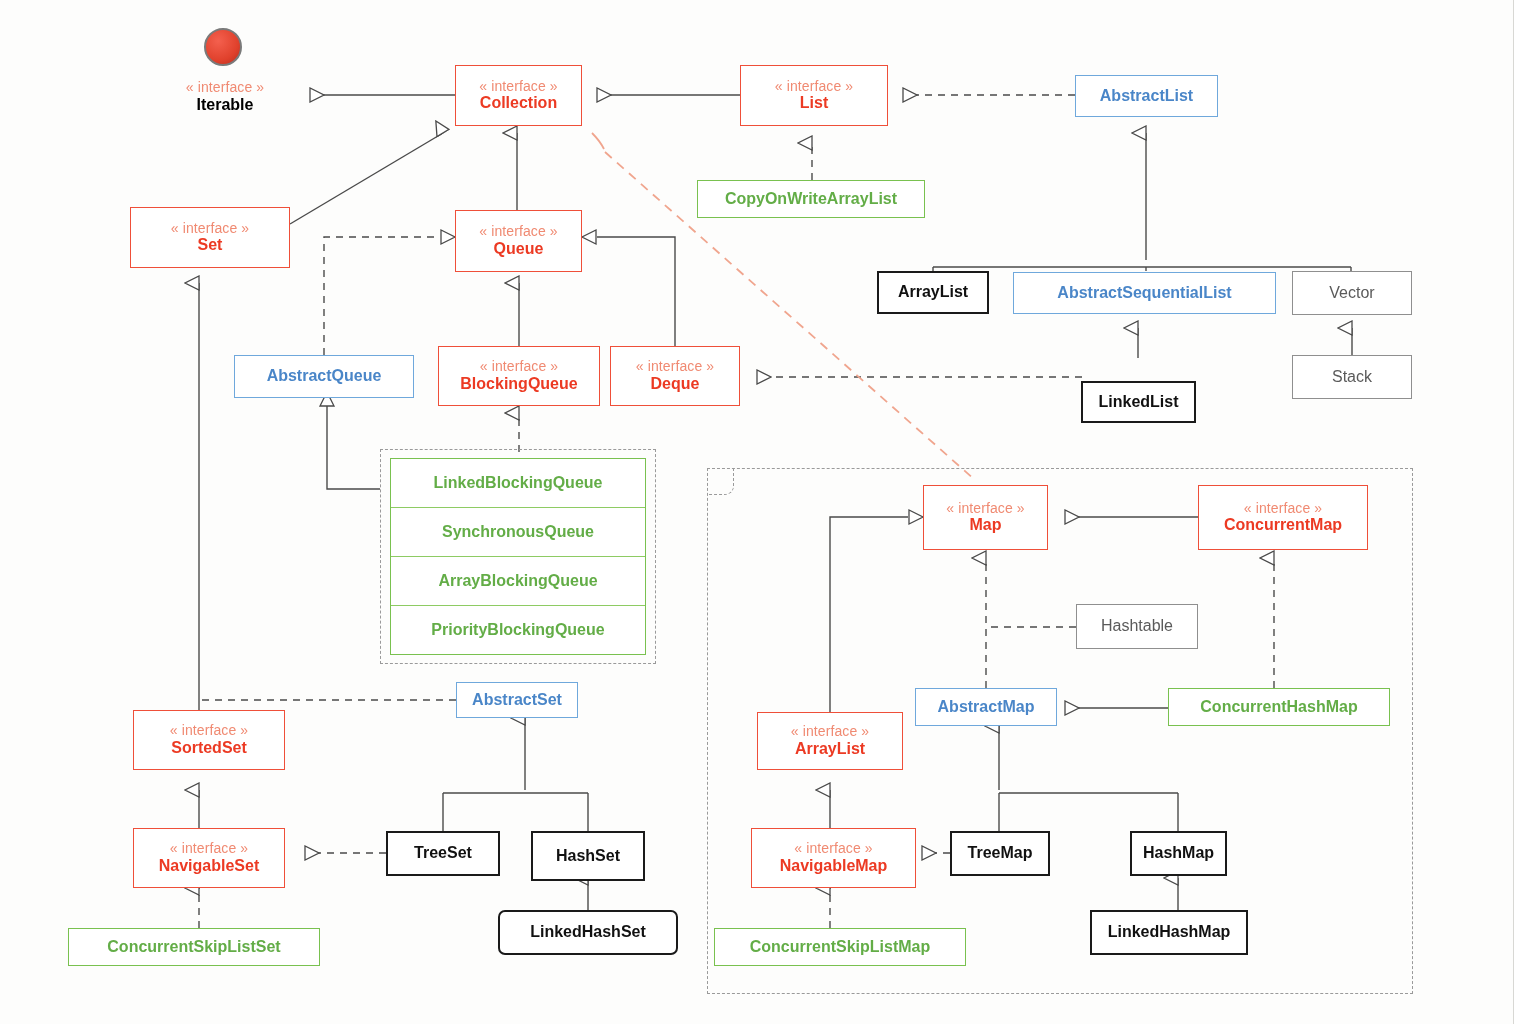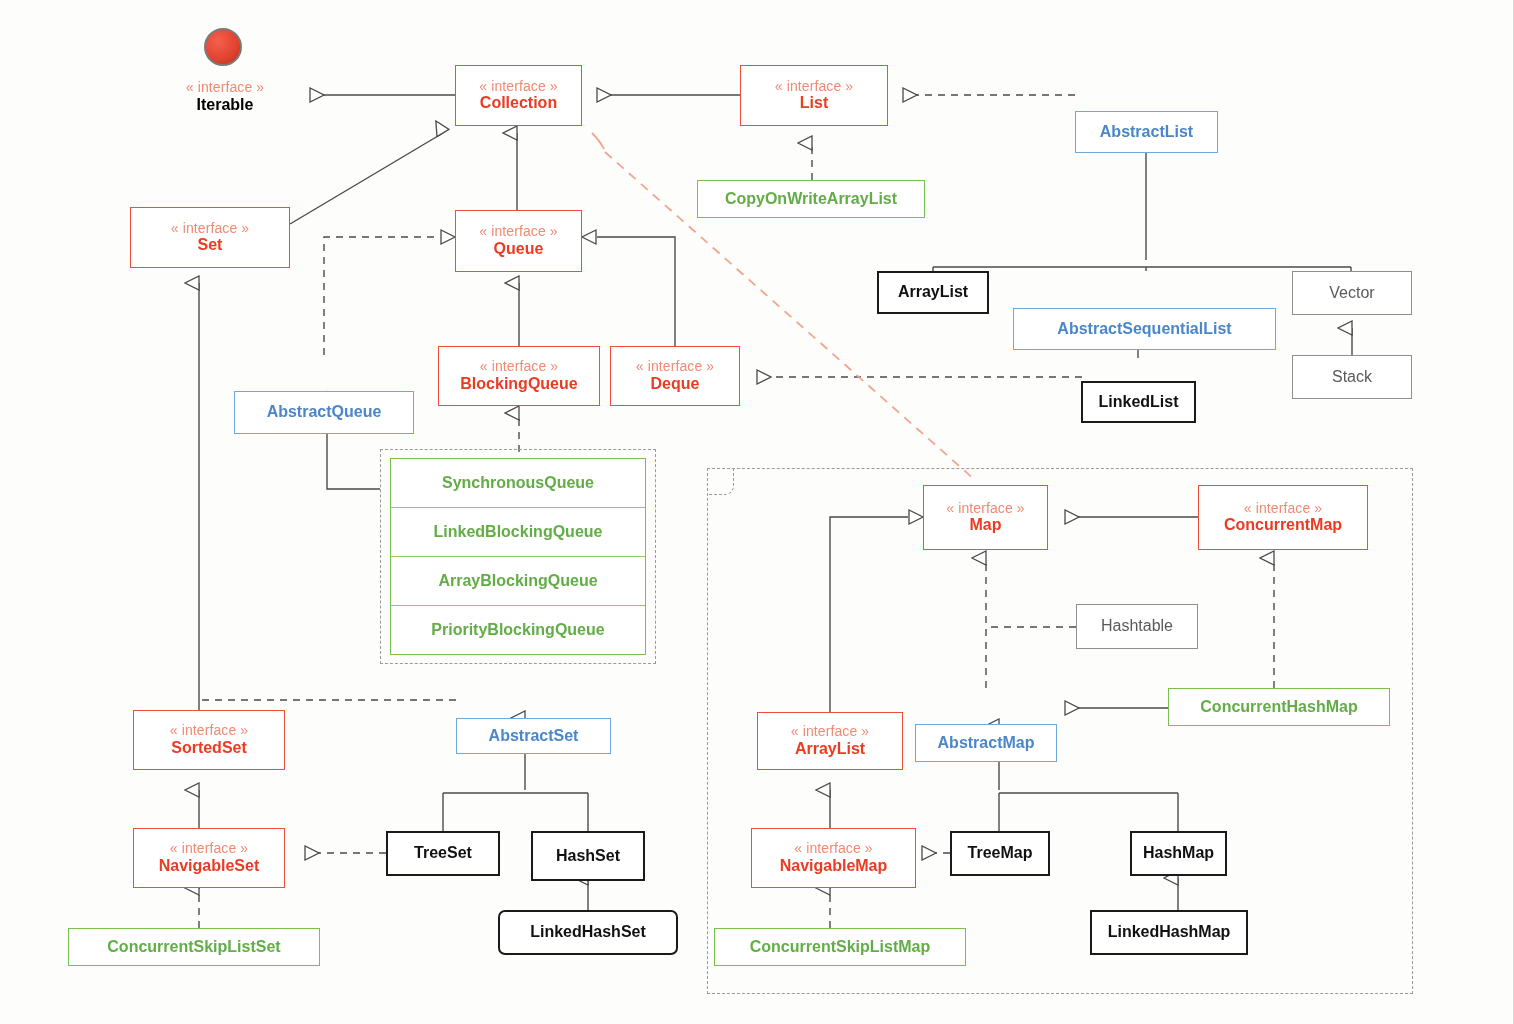--- a/index.html
+++ b/index.html
@@ -53,21 +53,20 @@
 
   
   .iface{
     border:1.6px solid #ef4f39;
   }
   .iface .nm{color:#ec3a23;}
 
   
   .abs{
     border:1.4px solid #6fa8dc;
-    margin-top:36px;
   }
   .abs .nm{color:#4a86c8;font-weight:bold;font-size:16px;}
 
   
   .concrete{
     border:2px solid #1a1a1a;
   }
   .concrete .nm{color:#111111;}
 
   
@@ -310,27 +309,27 @@
     <span class="nm">BlockingQueue</span>
   </div>
 
   <div class="node iface" style="left:610px;top:346px;width:130px;height:60px;">
     <span class="stereo">« interface »</span>
     <span class="nm">Deque</span>
   </div>
 
   <div class="dashed-wrap" style="left:380px;top:449px;width:276px;height:215px;"></div>
   <div class="queue-stack" style="left:390px;top:458px;width:256px;height:197px;">
+    <div class="row">LinkedBlockingQueue</div>
     <div class="row">SynchronousQueue</div>
-    <div class="row">LinkedBlockingQueue</div>
     <div class="row">ArrayBlockingQueue</div>
     <div class="row">PriorityBlockingQueue</div>
   </div>
 
-  <div class="node abs" style="left:456px;top:682px;width:155px;height:36px;align-items:center;">
+  <div class="node abs" style="left:456px;top:682px;width:122px;height:36px;align-items:center;">
     <span class="nm">AbstractSet</span>
   </div>
 
   <div class="node iface" style="left:133px;top:710px;width:152px;height:60px;">
     <span class="stereo">« interface »</span>
     <span class="nm">SortedSet</span>
   </div>
 
   <div class="node iface" style="left:133px;top:828px;width:152px;height:60px;">
     <span class="stereo">« interface »</span>

